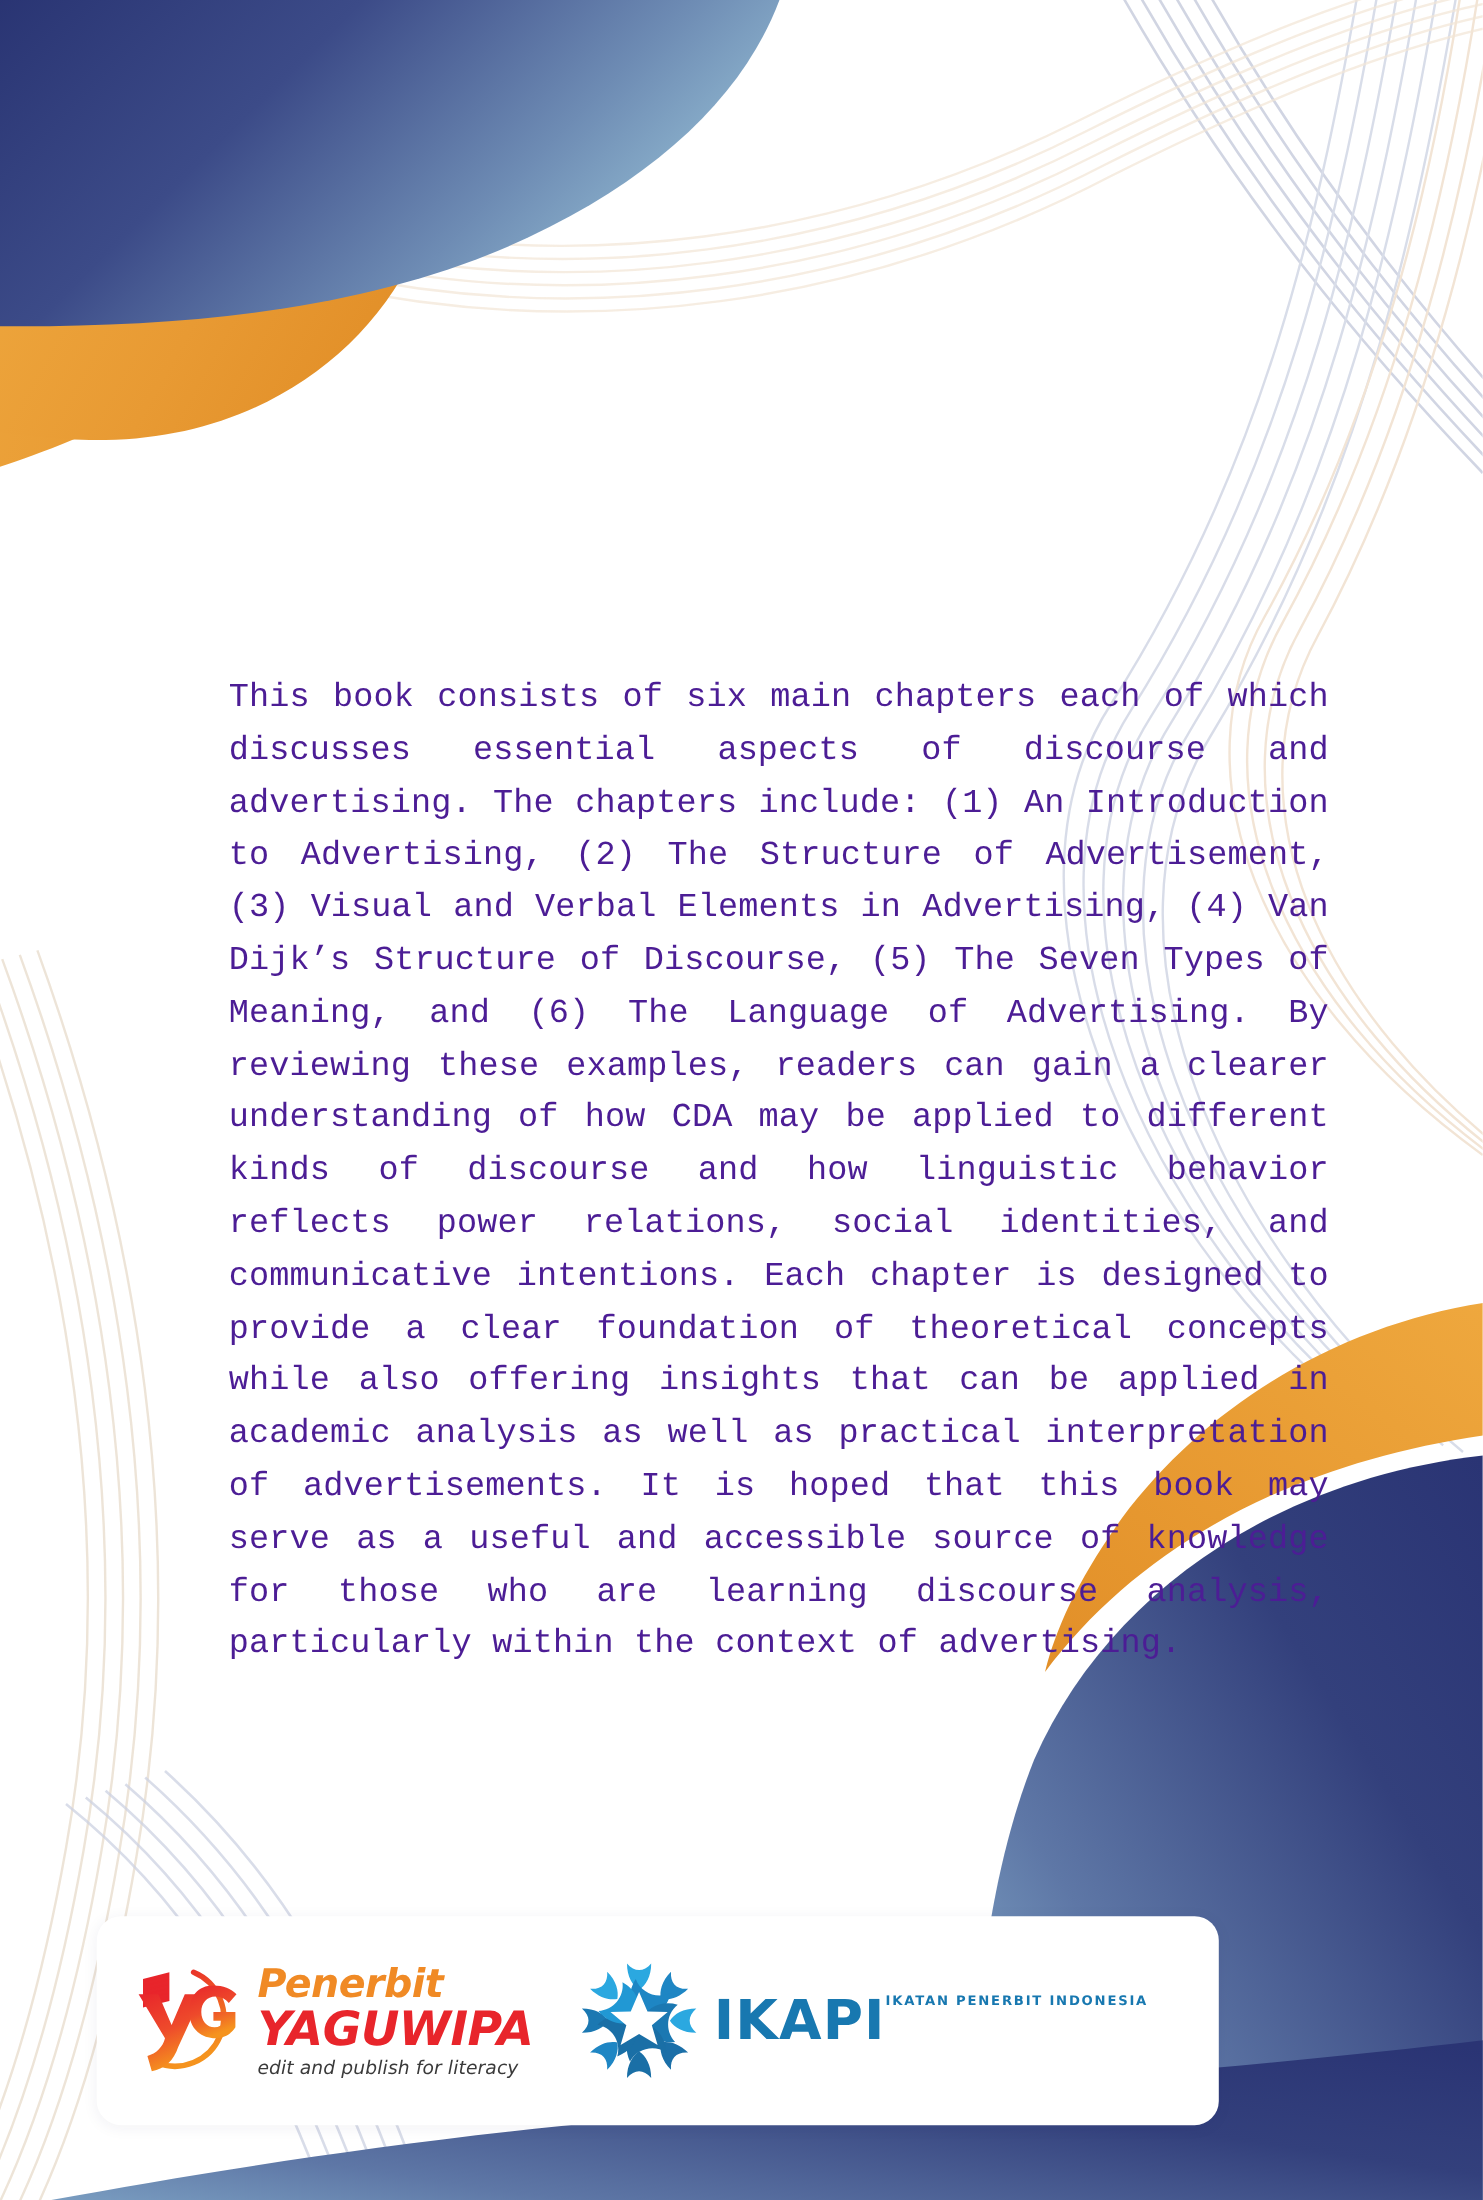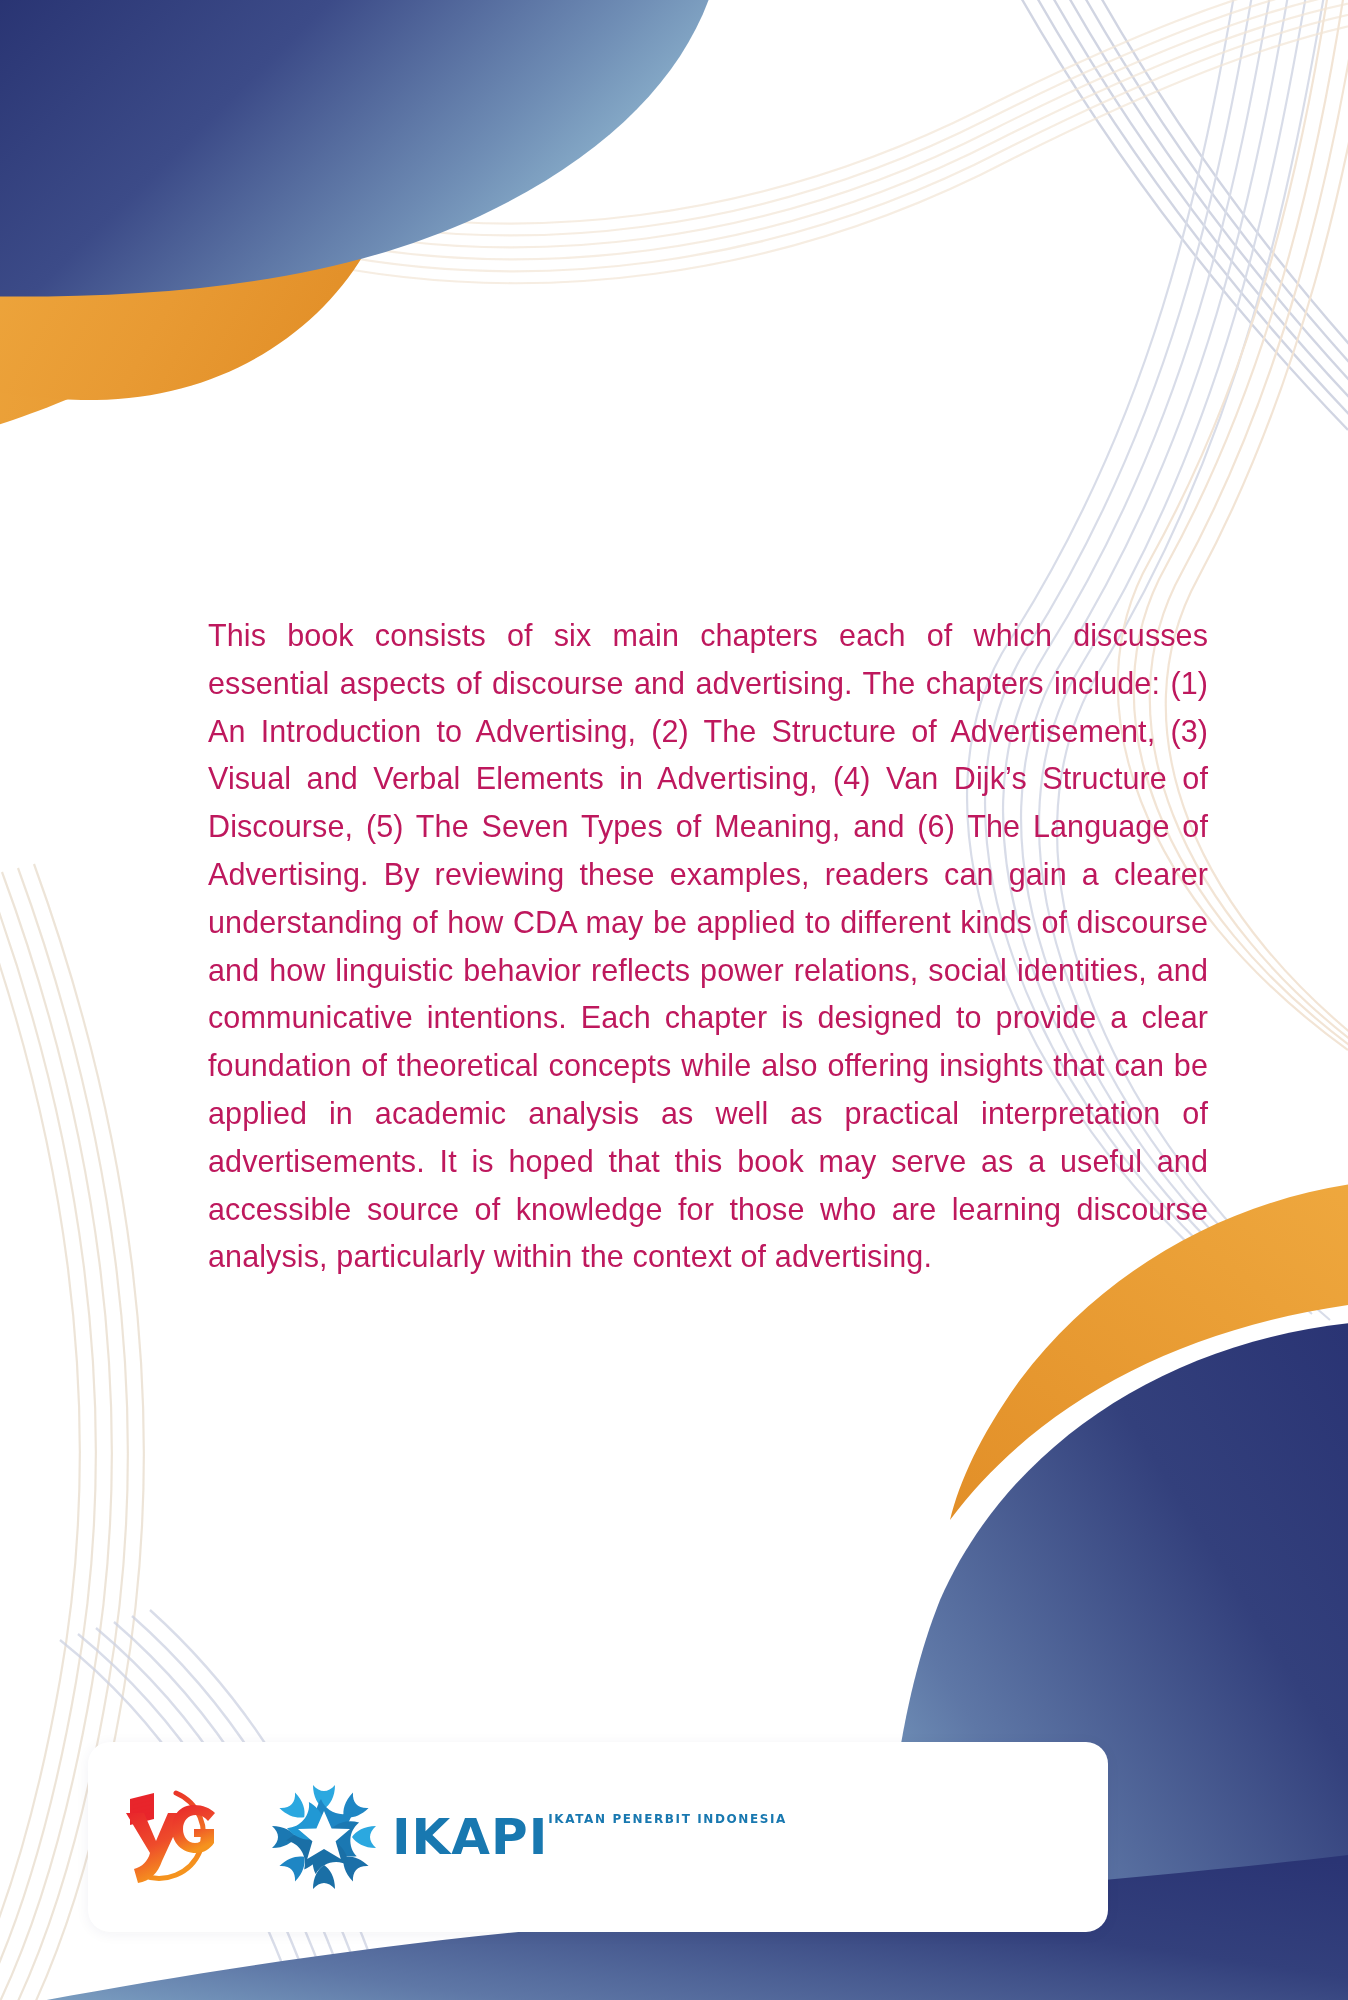--- a/index.html
+++ b/index.html
@@ -26,24 +26,24 @@
   }
   
   .content {
     position: absolute;
     left: 208px;
     top: 612px;
     width: 1000px;
   }
   .body-para {
     margin: 0;
-    font-family: Liberation Sans, sans-serif;
+    font-family: Liberation Mono, monospace;
     font-size: 30.5px;
     line-height: 47.8px;
-    color: #be185d;
+    color: #4c1d95;
     text-align: justify;
     text-justify: inter-word;
     letter-spacing: 0.1px;
     word-spacing: 0.2px;
   }
   
   .footer-card {
     position: absolute;
     left: 88px;
     top: 1742px;
@@ -259,20 +259,25 @@
             <path d="M 22 20 L 42 15"></path>
           <path d="M 22 24 L 42 19"></path>
             <path d="M 22 28 L 42 23"></path>
           <path d="M 22 32 L 42 27"></path>
         </g>
 
         <path d="M 16 28 L 34 28 L 46 56 L 58 28 L 74 28 L 52 76 C 48 88, 40 96, 28 98 L 24 84 C 32 82, 38 76, 40 68 Z" fill="url(#ygGrad)"></path>
 
         <path d="M 84 20 C 70 20, 62 30, 62 44 C 62 58, 72 68, 86 68 C 94 68, 100 64, 104 58 L 104 44 L 84 44 L 84 52 L 94 52 C 92 56, 89 58, 85 58 C 78 58, 73 52, 73 44 C 73 36, 78 30, 86 30 C 91 30, 95 32, 98 36 L 105 28 C 100 23, 93 20, 84 20 Z" fill="url(#ygGrad)"></path>
       </svg>
+      <div class="yg-words">
+        <div class="yg-penerbit">Penerbit</div>
+        <div class="yg-yaguwipa">YAGUWIPA</div>
+        <div class="yg-tagline">edit and publish for literacy</div>
+      </div>
     </div>
 
     <div class="logo-ikapi">
       <svg class="ikapi-mark" viewBox="0 0 112 108">
         <g transform="translate(56,54)">
 
           <g>
             <path d="M -11 -52 C -4 -44, 4 -44, 11 -52 C 11 -40, 6 -32, 0 -28 C -6 -32, -11 -40, -11 -52 Z" fill="#2BA8E0" transform="rotate(0)"></path>
             <path d="M -11 -52 C -4 -44, 4 -44, 11 -52 C 11 -40, 6 -32, 0 -28 C -6 -32, -11 -40, -11 -52 Z" fill="#1E86C4" transform="rotate(45)"></path>
             <path d="M -11 -52 C -4 -44, 4 -44, 11 -52 C 11 -40, 6 -32, 0 -28 C -6 -32, -11 -40, -11 -52 Z" fill="#2BA8E0" transform="rotate(90)"></path>

